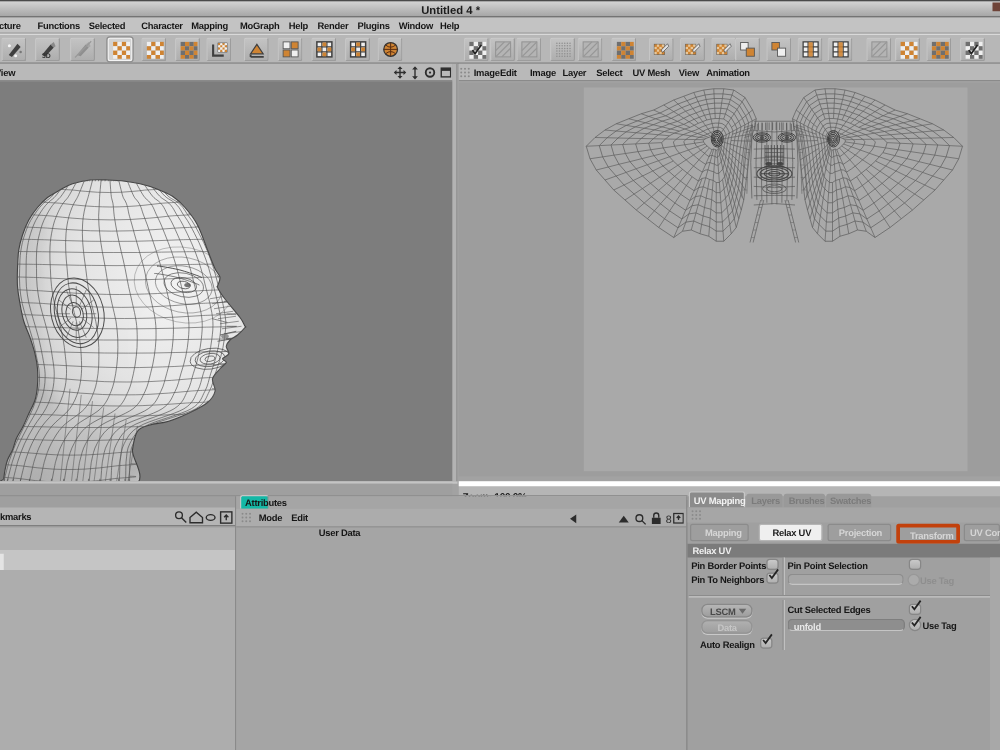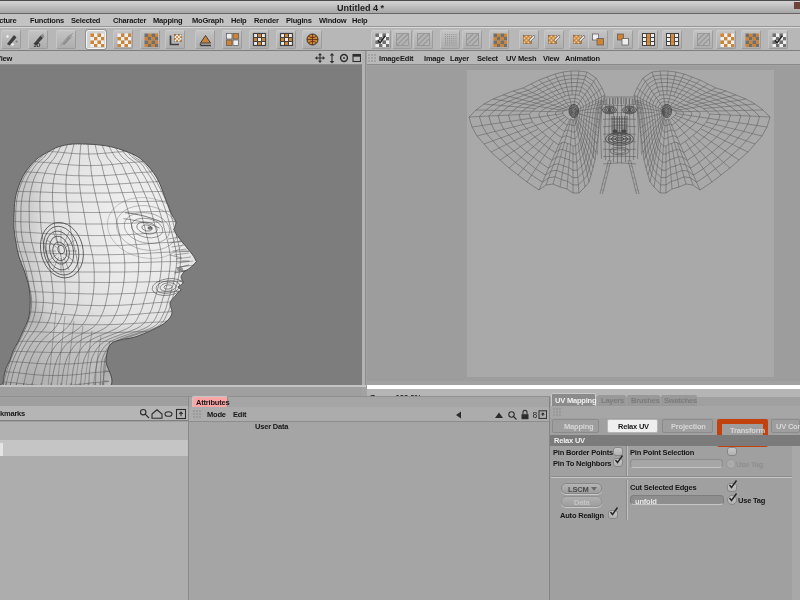--- a/index.html
+++ b/index.html
@@ -900,21 +900,21 @@
    </g>
   </svg>
 </div>
 <div class="abs" style="left:0;top:422px;width:188px;height:178px;background:#b1b1b1"></div>
 <div class="abs" style="left:0;top:440px;width:188px;height:16px;background:#c5c5c5"></div>
 <div class="abs" style="left:0;top:443px;width:3px;height:13px;background:#e4e4e4"></div>
 <div class="abs" style="left:0;top:456px;width:188px;height:144px;background:#adadad"></div>
 <div class="abs" style="left:188px;top:397px;width:1px;height:203px;background:#8a8a8a"></div>
 
 <div class="abs" style="left:189px;top:397px;width:360px;height:203px;background:#a5a5a5"></div>
-<div class="abs" style="left:192px;top:396px;width:36px;height:11px;background:#fca5a5;border:1px solid #c6c6c6;border-bottom:none;border-right-color:#909090;border-radius:2px 2px 0 0">
+<div class="abs" style="left:192px;top:396px;width:23px;height:11px;background:#14b8a6;border:1px solid #c6c6c6;border-bottom:none;border-right-color:#909090;border-radius:2px 2px 0 0">
  <div class="tx" style="left:3px;top:1px;font-size:7.5px">Attributes</div>
 </div>
 <div class="abs" style="left:189px;top:407px;width:360px;height:15px;background:#acacac;border-bottom:1px solid #8d8d8d">
  <svg class="abs" width="9" height="9" viewBox="0 0 9 9" style="left:4px;top:3px">
       <circle cx="1" cy="1" r="0.8" fill="#8a8a8a"></circle>
       <circle cx="1" cy="4" r="0.8" fill="#8a8a8a"></circle>
       <circle cx="1" cy="7" r="0.8" fill="#8a8a8a"></circle>
       <circle cx="4" cy="1" r="0.8" fill="#8a8a8a"></circle>
       <circle cx="4" cy="4" r="0.8" fill="#8a8a8a"></circle>
       <circle cx="4" cy="7" r="0.8" fill="#8a8a8a"></circle>
@@ -970,21 +970,21 @@
 
 <div class="abs" style="left:552px;top:419px;width:47px;height:14px;background:#9e9e9e;border:1px solid #8b8b8b;border-radius:2px">
  <div class="tx" style="left:11px;top:2px;color:#d6d6d6">Mapping</div>
   </div>
 <div class="abs" style="left:607px;top:419px;width:51px;height:14px;background:#efefef;border:1px solid #b5b5b5;border-radius:2px">
  <div class="tx" style="left:10px;top:2px;color:#1a1a1a">Relax UV</div>
   </div>
 <div class="abs" style="left:662px;top:419px;width:51px;height:14px;background:#9e9e9e;border:1px solid #8b8b8b;border-radius:2px">
  <div class="tx" style="left:8px;top:2px;color:#d6d6d6">Projection</div>
   </div>
-<div class="abs" style="left:717px;top:419px;width:51px;height:28px;background:#9e9e9e;border:5px solid #c2410c;border-radius:2px">
+<div class="abs" style="left:717px;top:419px;width:51px;height:16px;background:#9e9e9e;border:3px solid #c2410c;border-radius:2px">
  <div class="tx" style="left:8px;top:2px;color:#d6d6d6">Transform</div>
   </div>
 <div class="abs" style="left:771px;top:419px;width:29px;height:14px;background:#9e9e9e;border:1px solid #8b8b8b;border-radius:2px">
  <div class="tx" style="left:4px;top:2px;color:#d6d6d6">UV Comm</div>
   </div>
 
 <div class="abs" style="left:550px;top:435px;width:250px;height:11px;background:#7b7b7b">
  <div class="tx" style="left:4px;top:1px;color:#f0f0f0">Relax UV</div>
 </div>
 

